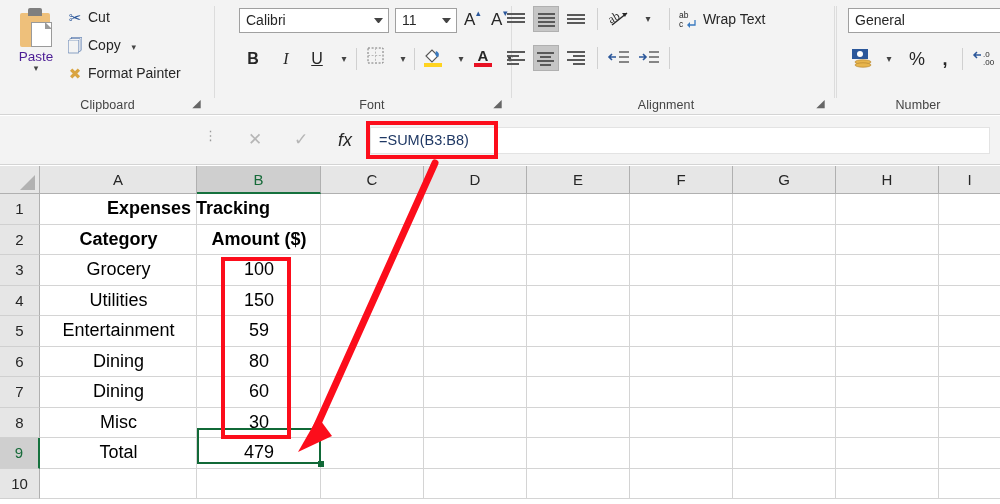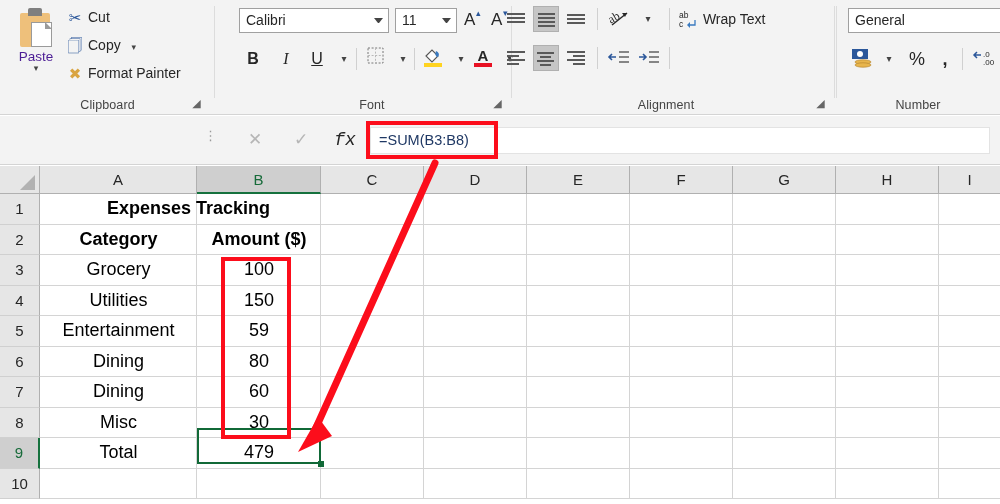--- a/index.html
+++ b/index.html
@@ -137,21 +137,21 @@
     border-top:5px solid #444;
   }
   .vdots { position:absolute; left:204px; top:16px; color:#9a9a9a; font-size:13px;
            letter-spacing:0; line-height:7px; }
   .fb-x, .fb-ok, .fb-fx {
     position:absolute; top:12px; height:24px; line-height:24px;
     font-size:17px; text-align:center; width:26px;
   }
   .fb-x  { left:242px; color:#b6b6b6; }
   .fb-ok { left:288px; color:#b6b6b6; }
-  .fb-fx { left:332px; color:#262626; font-style:italic; font-family:Liberation Mono, monospace; font-size:18px;}
+  .fb-fx { left:332px; color:#262626; font-style:italic; font-family:Liberation Sans, sans-serif; font-size:18px;}
   .formula-input {
     position:absolute; left:370px; top:11px; width:620px; height:27px;
     background:#fff; border:1px solid #e3e3e3;
     font-size:14.5px; color:#1f3864; line-height:25px; padding-left:8px;
   }
   .hl-formula {
     position:absolute; left:366px; top:121px; width:132px; height:38px;
     border:4px solid #fc0d1b; z-index:40;
   }
 

